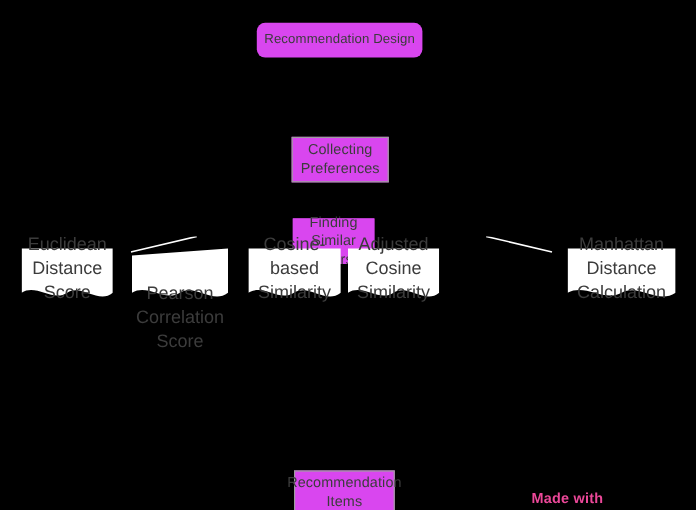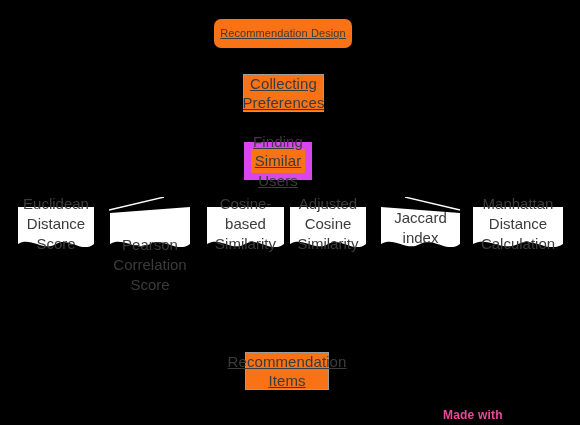--- a/index.html
+++ b/index.html
@@ -17,45 +17,45 @@
     position: relative;
     width: 580px;
     height: 425px;
     background: #000000;
   }
 
   
   .node {
     position: absolute;
     box-sizing: border-box;
-    background: #f97316;
+    background: #d946ef;
     color: #3c3c3c;
     display: flex;
     align-items: center;
     justify-content: center;
     text-align: center;
     line-height: 1.3;
     letter-spacing: .1px;
-    text-decoration: underline;
   }
   .node .label {
     display: block;
     padding: 0 4px;
     white-space: pre-line;
   }
 
   
   .node.rounded {
     border-radius: 7px;
     font-size: 11px;
   }
 
   
   .node.rect {
-    font-size: 15px;
+    font-size: 12px;
+    margin-top: 40px;
   }
 
   
   .doc {
     position: absolute;
     box-sizing: border-box;
   }
   .doc svg {
     position: absolute;
     inset: 0;
@@ -153,28 +153,20 @@
   <div class="doc" style="left:290px; top:206px; width:76px; height:48px;">
     <svg viewBox="0 0 76 48" preserveAspectRatio="none">
       <path d="M0,1 L76,1 L76,38 C64,48 50,30 38,38 C26,46 12,30 0,38 Z" fill="#ffffff"></path>
     </svg>
     <div class="doc-text" style="height:36px;">
       <span>Adjusted Cosine
 Similarity</span>
     </div>
   </div>
 
-  <div class="doc" style="left:381px; top:206px; width:79px; height:48px;">
-    <svg viewBox="0 0 79 48" preserveAspectRatio="none">
-      <path d="M0,1 L79,7 L79,38 C66,48 52,30 39,38 C26,46 13,30 0,38 Z" fill="#ffffff"></path>
-    </svg>
-    <div class="doc-text" style="height:44px;">
-      <span>Jaccard index</span>
-    </div>
-  </div>
 
   <div class="doc" style="left:473px; top:206px; width:90px; height:48px;">
     <svg viewBox="0 0 90 48" preserveAspectRatio="none">
       <path d="M0,1 L90,1 L90,38 C75,48 60,30 45,38 C30,46 15,30 0,38 Z" fill="#ffffff"></path>
     </svg>
     <div class="doc-text" style="height:36px;">
       <span>Manhattan Distance
 Calculation</span>
     </div>
   </div>

